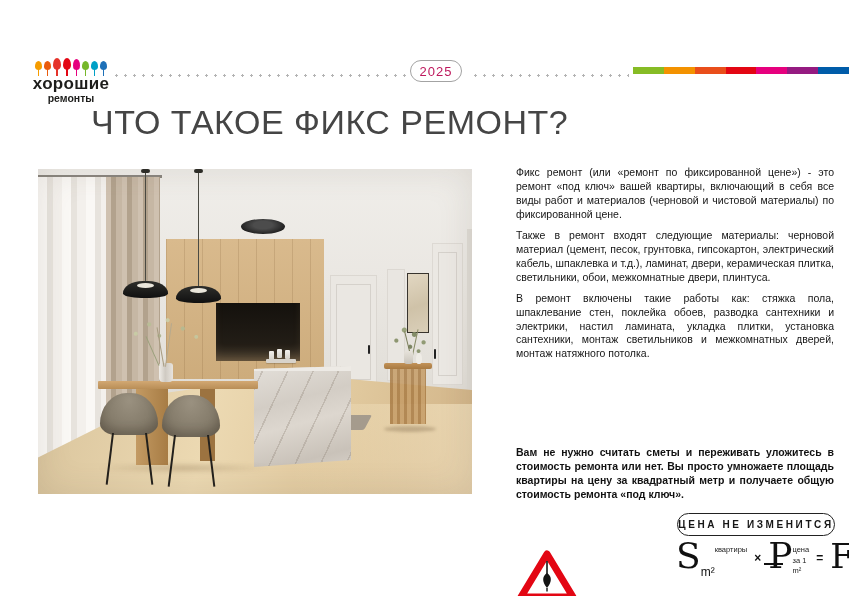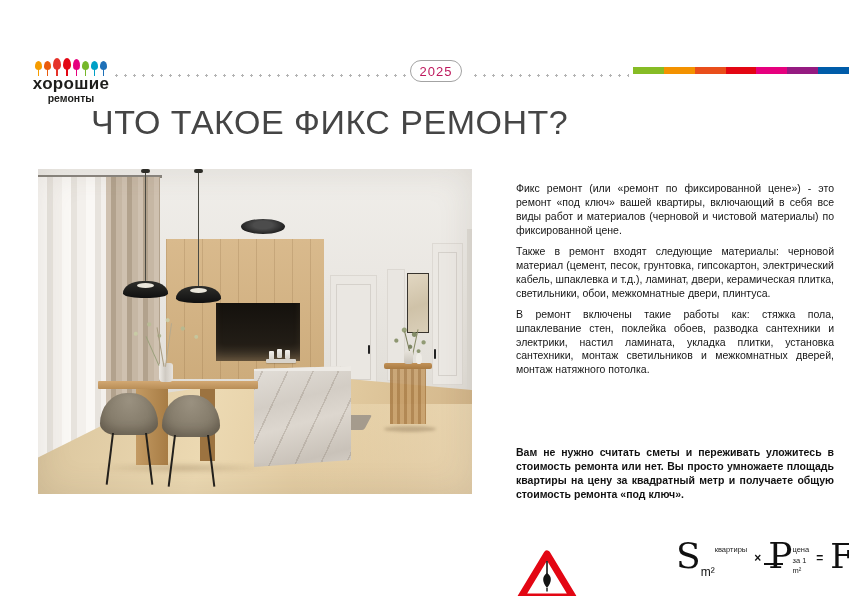--- a/index.html
+++ b/index.html
@@ -22,21 +22,21 @@
   .year-pill{position:absolute;left:410px;top:13px;width:50px;height:20px;border:1.5px solid #a3a3a3;
              border-radius:12px;color:#be185d;font-size:13px;letter-spacing:1px;
              display:flex;align-items:center;justify-content:center;}
   .color-bar{position:absolute;left:633px;top:20px;right:0;height:7px;display:flex;}
   .color-bar i{flex:1;display:block;}
 
   
   .title{position:absolute;left:91px;top:56px;font-size:34px;font-weight:300;letter-spacing:.5px;color:#454545;}
 
   
-  .copy{position:absolute;left:516px;top:135px;width:318px;font-size:10.5px;line-height:1.33;
+  .copy{position:absolute;left:516px;top:119px;width:318px;font-size:10.5px;line-height:1.33;
         text-align:justify;color:#151515;}
   .copy p{margin:0 0 7px 0;}
   .highlight{position:absolute;left:516px;top:399px;width:318px;font-size:10.5px;line-height:1.33;
              text-align:justify;font-weight:bold;color:#111;}
 
   
   .badge{position:absolute;left:677px;top:466px;width:156px;height:21px;border:1.6px solid #222;
          border-radius:12px;display:flex;align-items:center;justify-content:center;
          font-size:10px;font-weight:bold;letter-spacing:2.6px;color:#161616;}
   .formula{position:absolute;left:676px;top:491px;display:flex;align-items:flex-start;
@@ -253,20 +253,21 @@
     <div class="ph-vignette"></div>
   </div>
 
   <div class="copy">
     <p>Фикс ремонт (или «ремонт по фиксированной цене») - это ремонт «под ключ» вашей квартиры, включающий в себя все виды работ  и материалов (черновой и чистовой материалы) по фиксированной цене.</p>
     <p>Также в ремонт входят следующие материалы: черновой материал (цемент, песок, грунтовка, гипсокартон, электрический кабель, шпаклевка и т.д.), ламинат, двери, керамическая плитка, светильники, обои, межкомнатные двери, плинтуса.</p>
     <p>В ремонт включены такие работы как: стяжка пола, шпаклевание стен, поклейка обоев, разводка сантехники и электрики, настил ламината, укладка плитки, установка сантехники, монтаж светильников и межкомнатных дверей, монтаж натяжного потолка.</p>
   </div>
   <div class="highlight">Вам не нужно считать сметы и переживать уложитесь в стоимость ремонта или нет. Вы просто умножаете площадь квартиры на цену за квадратный метр и получаете общую стоимость ремонта «под ключ».</div>
 
+  <div class="badge">ЦЕНА НЕ ИЗМЕНИТСЯ</div>
 
   <div class="formula">
     <div class="f-col">
       <div class="f-sym"><span>S</span><sub class="f-sub">m²</sub></div>
       <div class="f-label">квартиры</div>
     </div>
     <div class="f-op">×</div>
     <div class="f-col">
       <div class="f-sym"><span class="ruble">P</span></div>
       <div class="f-label wide">цена за 1 m²</div>

